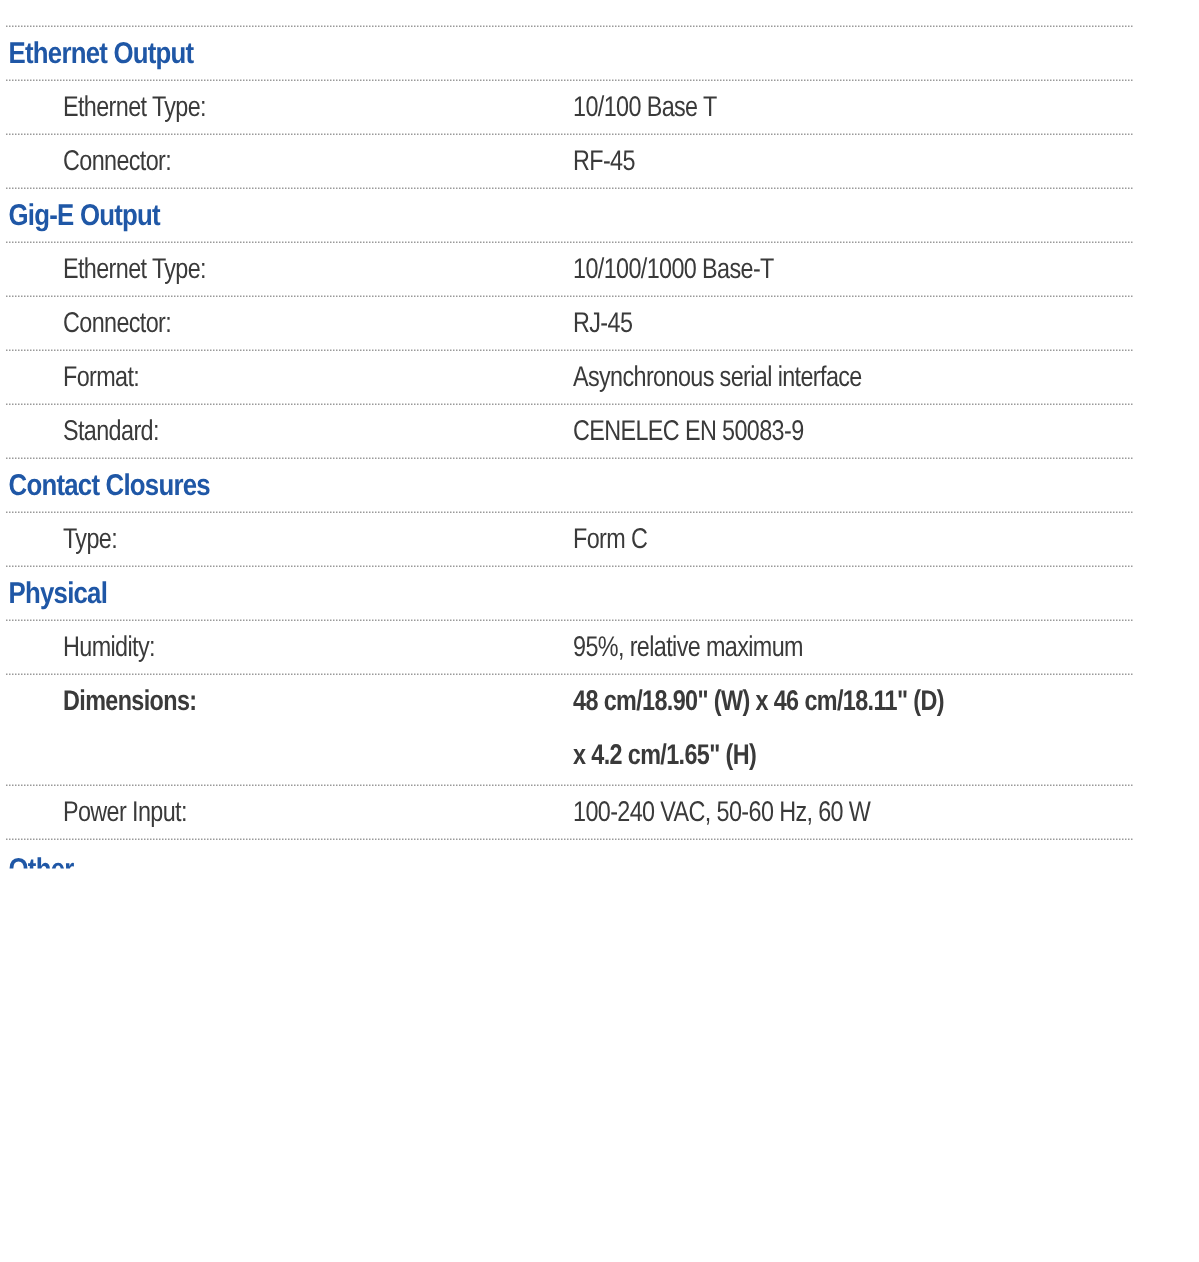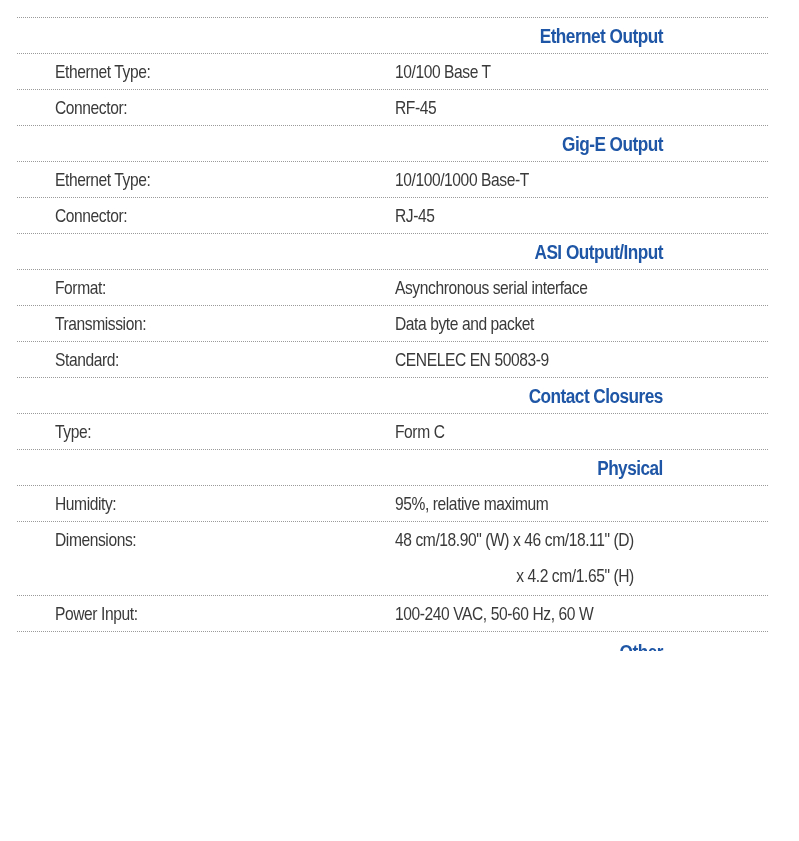--- a/index.html
+++ b/index.html
@@ -1,26 +1,26 @@
 <!DOCTYPE html>
 <html><head>
   <meta charset="utf-8">
   <style>
     html, body { margin: 0; padding: 0; background: #ffffff; }
     body { width: 799px; height: 841px; overflow: hidden; position: relative; }
     .sheet {
-      position: absolute; left: 17px; top: 17px; width: 751px; text-align: right;
+      position: absolute; left: 4px; top: 17px; width: 751px;
     }
     .row {
       position: relative;
       border-top: 1px dotted #9a9a9a;
       height: 36px;
       box-sizing: border-box;
     }
-    .row.tall { height: 74px; }
+    .row.tall { height: 74px; font-weight: bold; }
     .section-head {
       font-family: "Liberation Sans", sans-serif;
       font-weight: bold;
       font-size: 20px;
       color: #1f57a6;
       letter-spacing: -0.6px;
       transform: scaleX(0.86);
       transform-origin: left center;
       line-height: 36px;
       white-space: nowrap;
@@ -66,29 +66,22 @@
   <div class="row">
     <span class="label">Ethernet Type:</span>
     <span class="value">10/100/1000 Base-T</span>
   </div>
   <div class="row">
     <span class="label">Connector:</span>
     <span class="value">RJ-45</span>
   </div>
 
   <div class="row">
-    <div class="section-head">ASI Output/Input</div>
-  </div>
-  <div class="row">
     <span class="label">Format:</span>
     <span class="value">Asynchronous serial interface</span>
-  </div>
-  <div class="row">
-    <span class="label">Transmission:</span>
-    <span class="value">Data byte and packet</span>
   </div>
   <div class="row">
     <span class="label">Standard:</span>
     <span class="value">CENELEC EN 50083-9</span>
   </div>
 
   <div class="row">
     <div class="section-head">Contact Closures</div>
   </div>
   <div class="row">

